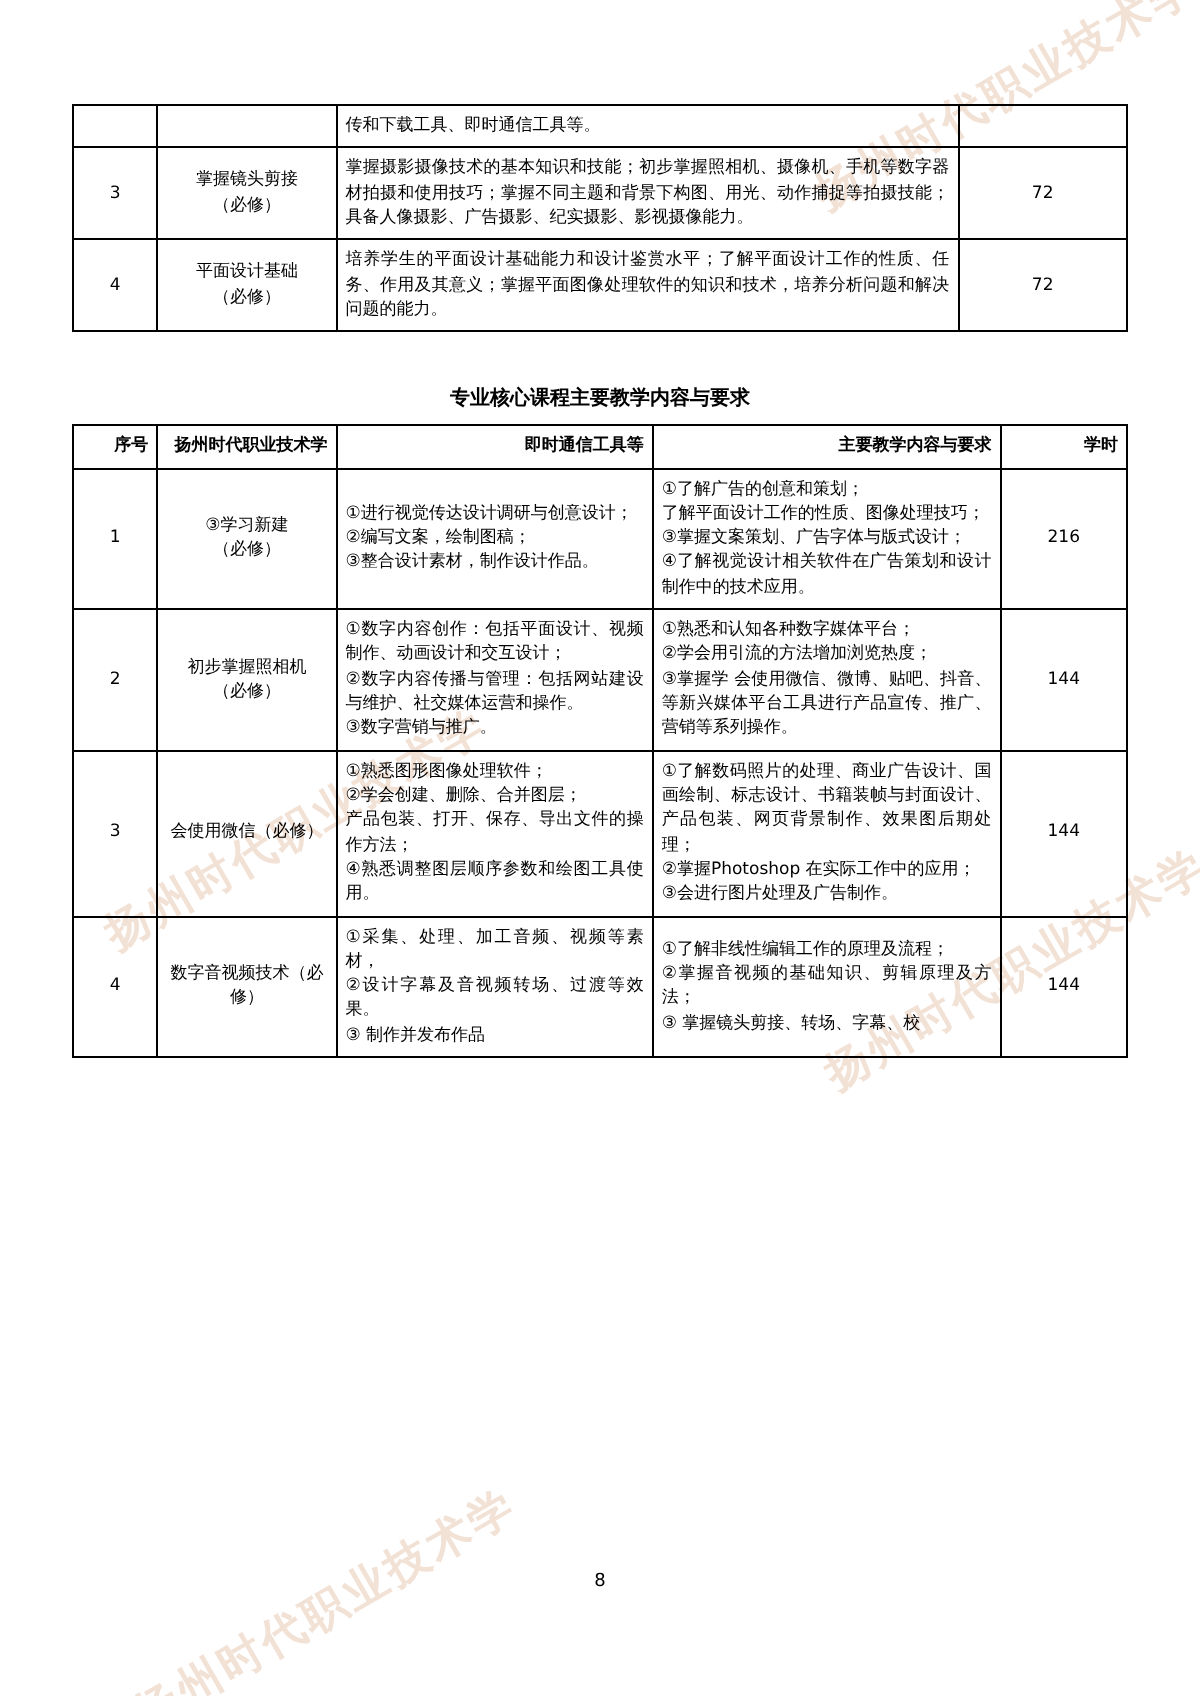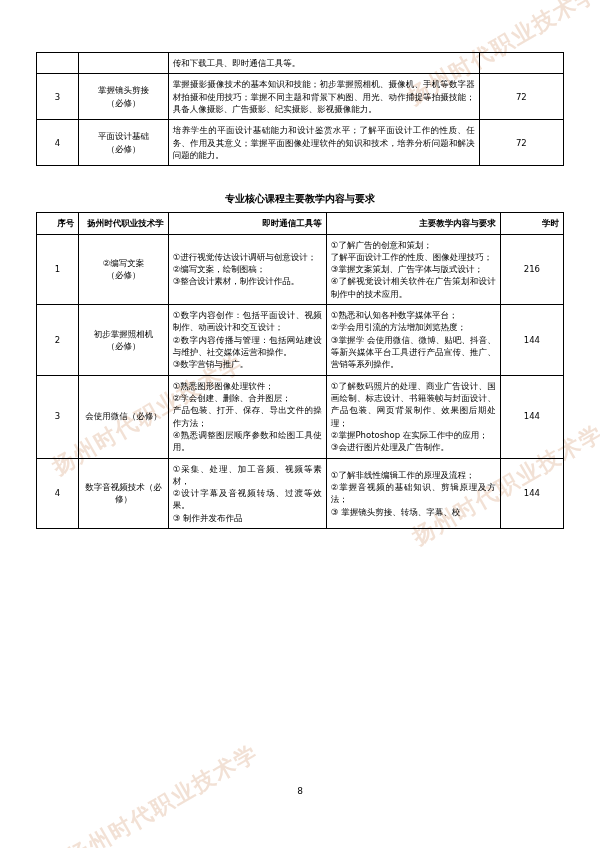--- a/index.html
+++ b/index.html
@@ -144,21 +144,21 @@
       <tr class="hdr">
         <td>序号</td>
         <td style="white-space:pre-line">扬州时代职业技术学</td>
         <td>即时通信工具等</td>
         <td>主要教学内容与要求</td>
         <td>学时</td>
       </tr>
 
       <tr>
         <td class="c">1</td>
-        <td class="c" style="white-space:pre-line">②编写文案
+        <td class="c" style="white-space:pre-line">③学习新建
 （必修）</td>
         <td class="desc" style="white-space:pre-line">①进行视觉传达设计调研与创意设计；
 ②编写文案，绘制图稿；
 ③整合设计素材，制作设计作品。</td>
         <td class="desc" style="white-space:pre-line">①了解广告的创意和策划；
 了解平面设计工作的性质、图像处理技巧；
 ③掌握文案策划、广告字体与版式设计；
 ④了解视觉设计相关软件在广告策划和设计制作中的技术应用。</td>
         <td class="c">216</td>
       </tr>

